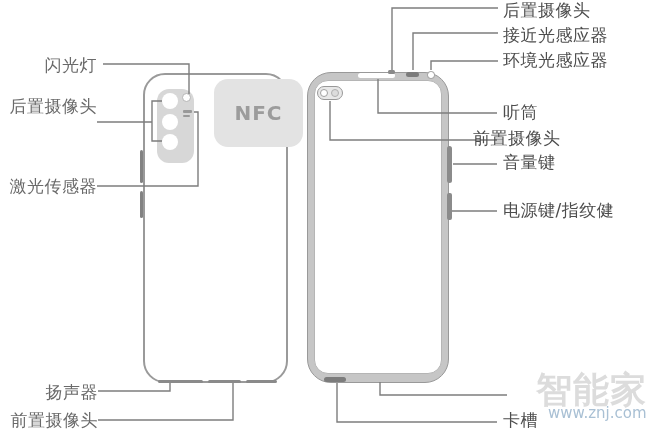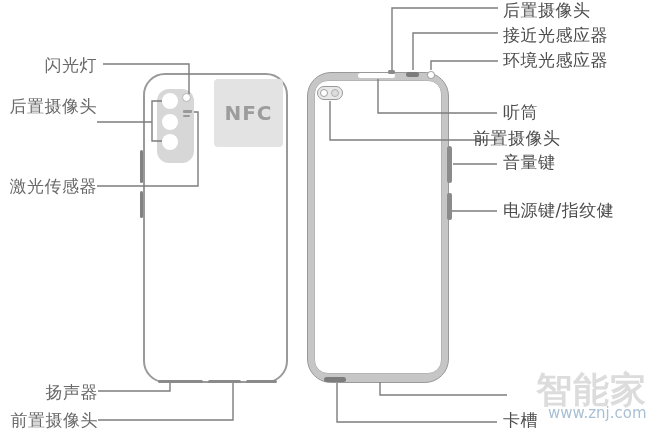--- a/index.html
+++ b/index.html
@@ -21,21 +21,21 @@
   
   .back-body{
     left:143px;top:73px;width:145px;height:310px;box-sizing:border-box;
     border:2px solid #9a9a9a;border-radius:22px;background:#fff;z-index:1;
   }
   .cam-module{left:157px;top:89px;width:37px;height:74px;background:#d7d7d7;border-radius:12px;z-index:2;}
   .lens{width:16px;height:16px;border-radius:50%;background:#fff;z-index:2;}
   .flash-dot{left:182px;top:93px;width:9px;height:9px;border-radius:50%;background:#fff;border:1.5px solid #b5b5b5;box-sizing:border-box;z-index:2;}
   .laser-bar{background:#999;border-radius:1px;height:2.5px;z-index:2;}
   .nfc-patch{
-    left:214px;top:79px;width:69px;height:68px;background:#e3e3e3;border-radius:4px;z-index:2;
+    left:214px;top:79px;width:89px;height:68px;background:#e3e3e3;border-radius:14px;z-index:2;
     display:flex;align-items:center;justify-content:center;
     font-size:20px;font-weight:bold;color:#9c9c9c;letter-spacing:1px;
   }
   .side-btn-back{left:140px;width:3px;background:#828282;border-radius:1.5px;z-index:2;}
   .bottom-dash{top:380px;height:3px;background:#8a8a8a;border-radius:1.5px;z-index:2;}
   
   .front-body{
     left:307px;top:72px;width:142px;height:311px;box-sizing:border-box;
     border:1.5px solid #999;border-radius:24px;background:#c6c6c6;z-index:1;
   }

